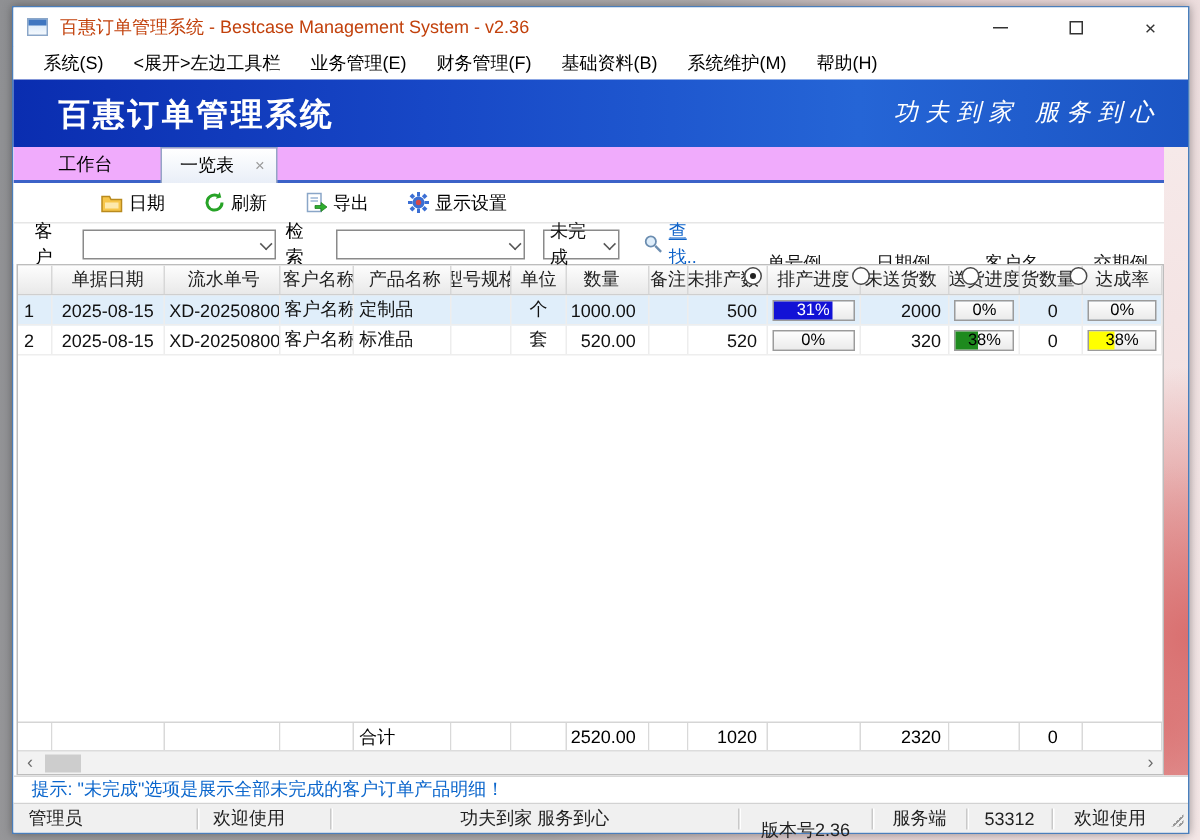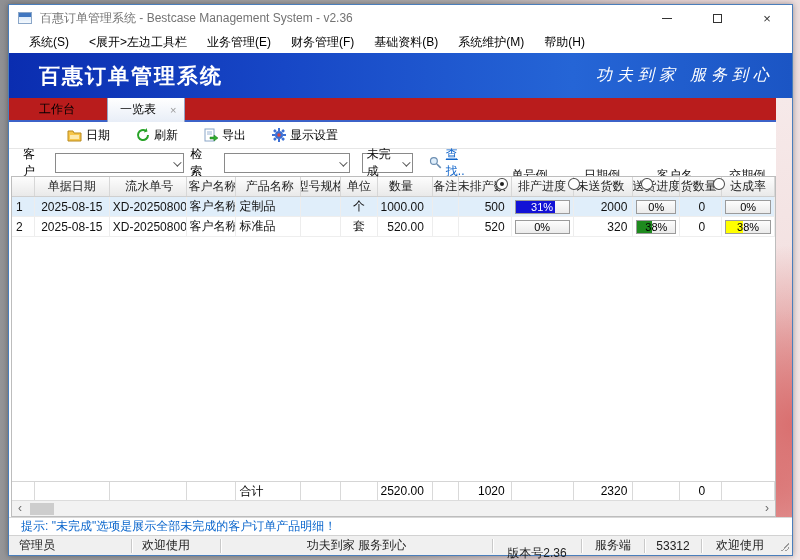--- a/index.html
+++ b/index.html
@@ -5,42 +5,42 @@
   * { margin:0; padding:0; box-sizing:border-box; }
   html,body { width:800px; height:560px; overflow:hidden; }
   body { font-family:"Liberation Sans","DejaVu Sans",sans-serif; font-size:12px; color:#111;
          background:linear-gradient(100deg,#8f9093 0%,#aeabac 52%,#e2cfd0 72%,#f4e7e7 100%); }
   .window { position:absolute; left:8px; top:4px; width:785px; height:552px;
             background:#fff; border:1px solid #4a7ebb; box-shadow:0 0 6px rgba(0,0,0,.35); display:flex; flex-direction:column; }
   
   .titlebar { height:26px; background:#fff; display:flex; align-items:center; flex:0 0 auto; }
   .app-icon { width:14px; height:12px; margin:0 8px 0 9px; border:1px solid #8aa6c8; background:linear-gradient(#cfe3f7,#f3f8fd); position:relative; }
   .app-icon::before { content:""; position:absolute; left:0; right:0; top:0; height:4px; background:#3f76c0; }
-  .titlebar .title { flex:1; font-size:12px; color:#737373; white-space:nowrap; overflow:hidden; }
+  .titlebar .title { flex:1; font-size:12px; color:#c2410c; white-space:nowrap; overflow:hidden; }
   .win-controls { display:flex; height:100%; }
   .wbtn { width:50px; display:flex; align-items:center; justify-content:center; color:#333; font-size:13px; }
   .glyph-min { width:10px; height:0; border-bottom:1px solid #333; display:block; }
   .glyph-max { width:9px; height:9px; border:1px solid #333; display:block; }
   
   .menubar { height:22px; background:#fff; display:flex; align-items:center; padding-left:10px; gap:0; flex:0 0 auto; }
   .menu-item { padding:2px 10px; color:#000; white-space:nowrap; cursor:default; }
   
   .banner { height:45px; flex:0 0 auto; background:linear-gradient(90deg,#0a2db0 0%,#1747c6 35%,#2565d6 72%,#1b55c4 100%);
             display:flex; align-items:center; justify-content:space-between; padding:0 18px 0 30px;gap:20px; }
   .banner-title { color:#fff; font-size:21px; font-weight:bold; letter-spacing:2px; }
   .banner-slogan { color:#fff; font-size:16px; font-style:italic; letter-spacing:5px; font-family:"DejaVu Serif","Liberation Serif",serif; }
   
   .client { flex:1; position:relative; background:#fff; overflow:hidden; }
   .mdi-strip { position:absolute; top:0; right:0; bottom:18px; width:16px;
                background:radial-gradient(circle at 120% 78%, #d96f6f 0%, rgba(217,111,111,.55) 26%, rgba(236,200,200,0) 55%),
                           radial-gradient(circle at -30% 92%, #e08a8a 0%, rgba(224,138,138,.4) 20%, rgba(240,215,215,0) 45%),
                           linear-gradient(180deg,#f6e9e9 0%,#f2dfdf 55%,#efd6d6 100%); }
   .page { position:absolute; left:0; top:0; right:16px; bottom:18px; display:flex; flex-direction:column; }
   
-  .tabstrip { height:24px; flex:0 0 auto; display:flex; align-items:center; padding-left:16px; border-bottom:2px solid #3c62c8; background:#b91c1c; }
+  .tabstrip { height:24px; flex:0 0 auto; display:flex; align-items:flex-start; padding-left:16px; border-bottom:2px solid #3c62c8; background:#f0abfc; }
   .tab { padding:3px 14px; color:#000; cursor:default; }
   .tab.active { border:1px solid #95a4c6; border-bottom:none; background:linear-gradient(#ffffff,#e7edf7);
                 margin-left:18px; margin-bottom:-2px; padding:3px 8px 5px 12px; display:flex; align-items:center; gap:14px; }
   .tab-close { color:#9a9a9a; font-size:11px; }
   
   .toolbar { height:26px; flex:0 0 auto; display:flex; align-items:center; gap:26px; padding-left:58px; background:#fff; }
   .tbtn { display:flex; align-items:center; gap:4px; cursor:default; color:#000; }
   .tbtn svg { display:block; }
   
   .filterbar { height:28px; flex:0 0 auto; display:flex; align-items:center; background:#fff; border-top:1px solid #e6e6e6; padding-left:14px; gap:6px; }

